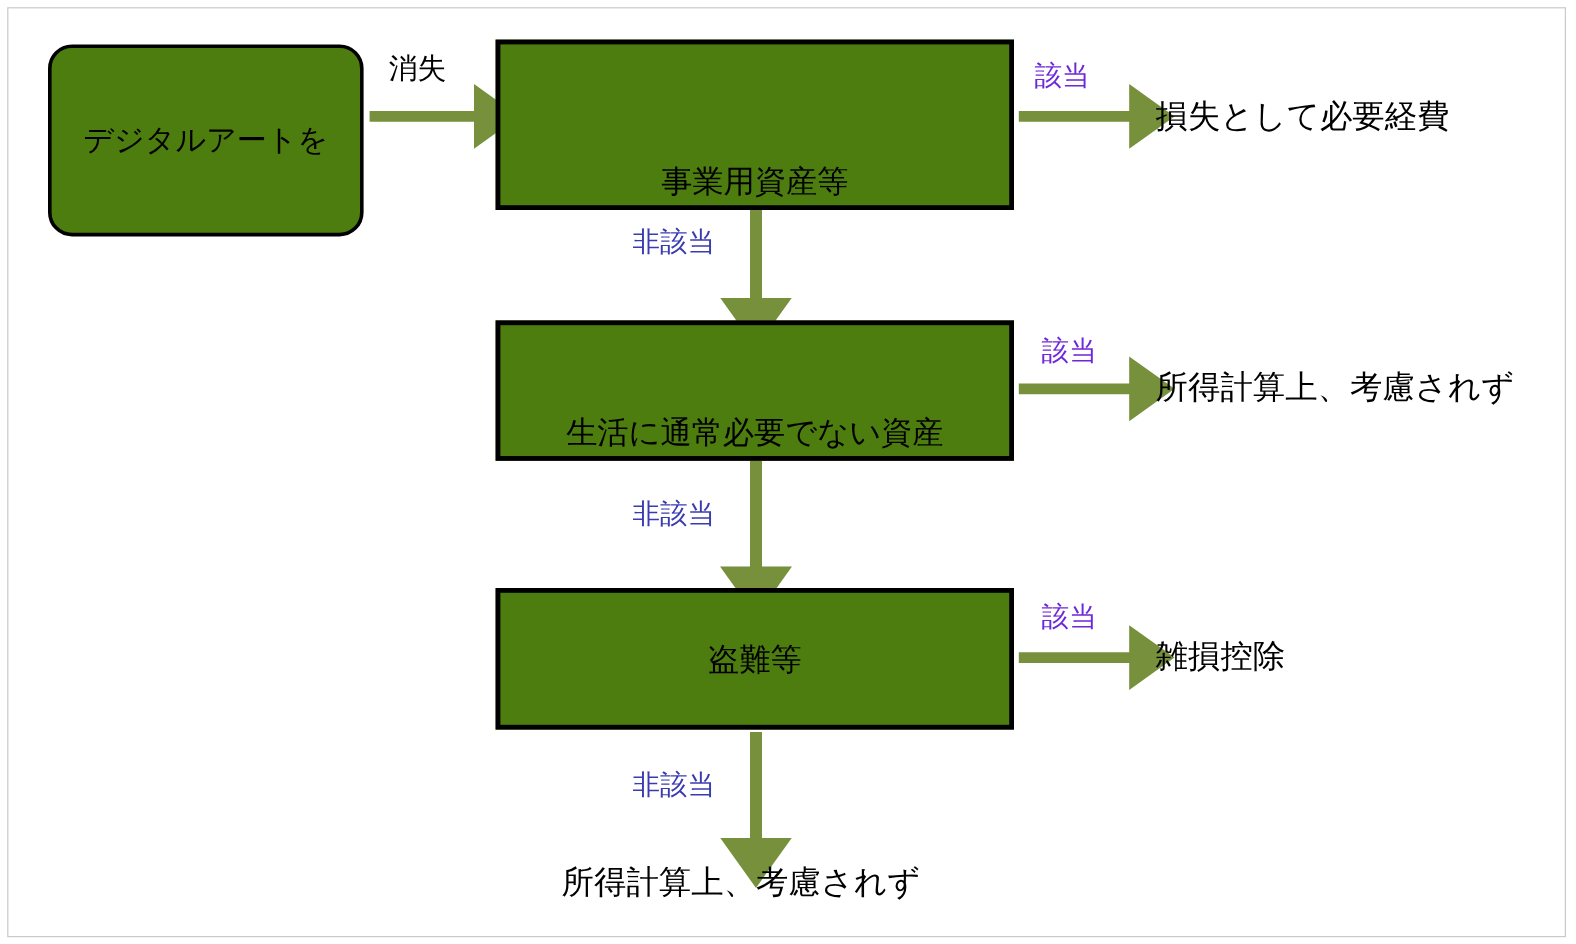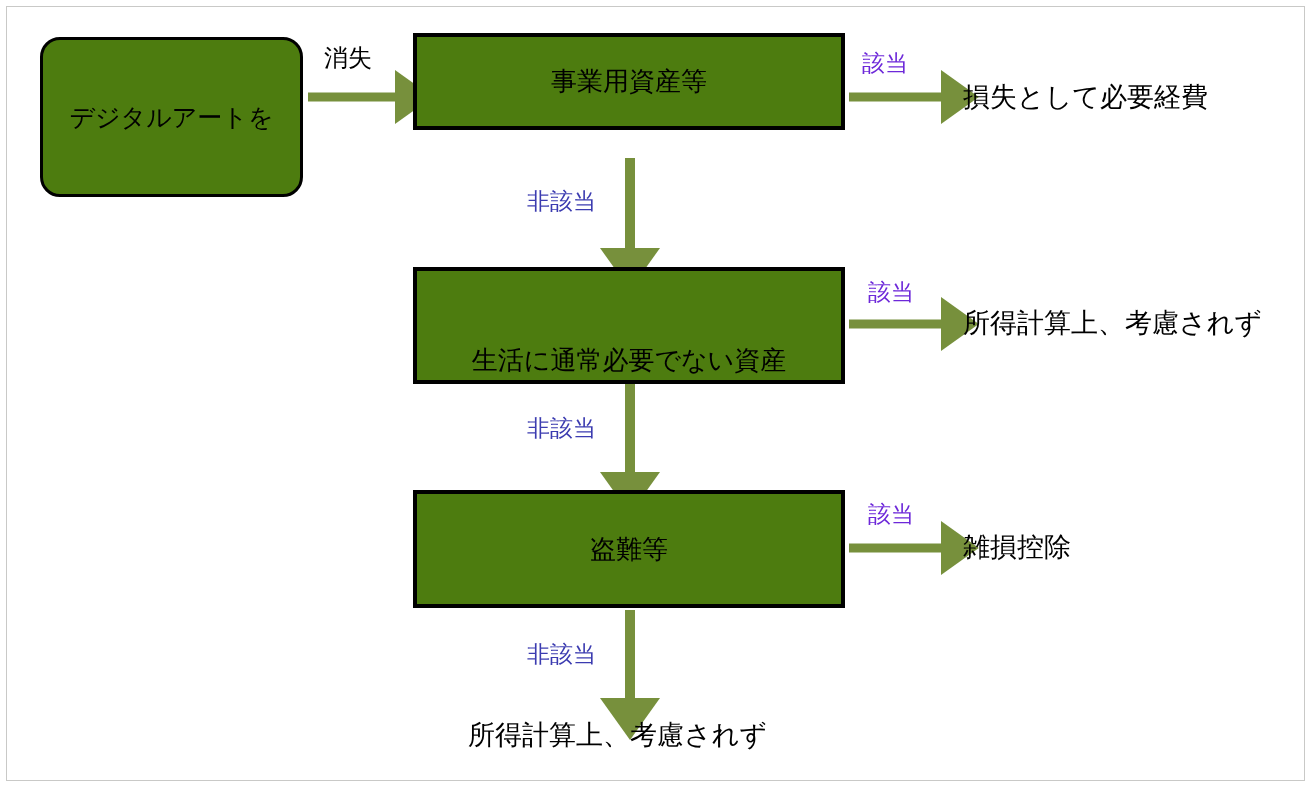--- a/index.html
+++ b/index.html
@@ -59,22 +59,23 @@
     height: 160px;
     font-size: 25px;
   }
   .start-node .line { display: block; }
   .start-node .line + .line { margin-top: 12px; }
 
   .box1 {
     left: 413px;
     top: 33px;
     width: 432px;
-    height: 97px;
+    height: 142px;
     font-size: 26px;
+    justify-content: flex-end;
   }
   .box2 {
     left: 413px;
     top: 267px;
     width: 432px;
     height: 117px;
     font-size: 26px;
     justify-content: flex-end;
   }
   .box3 {

